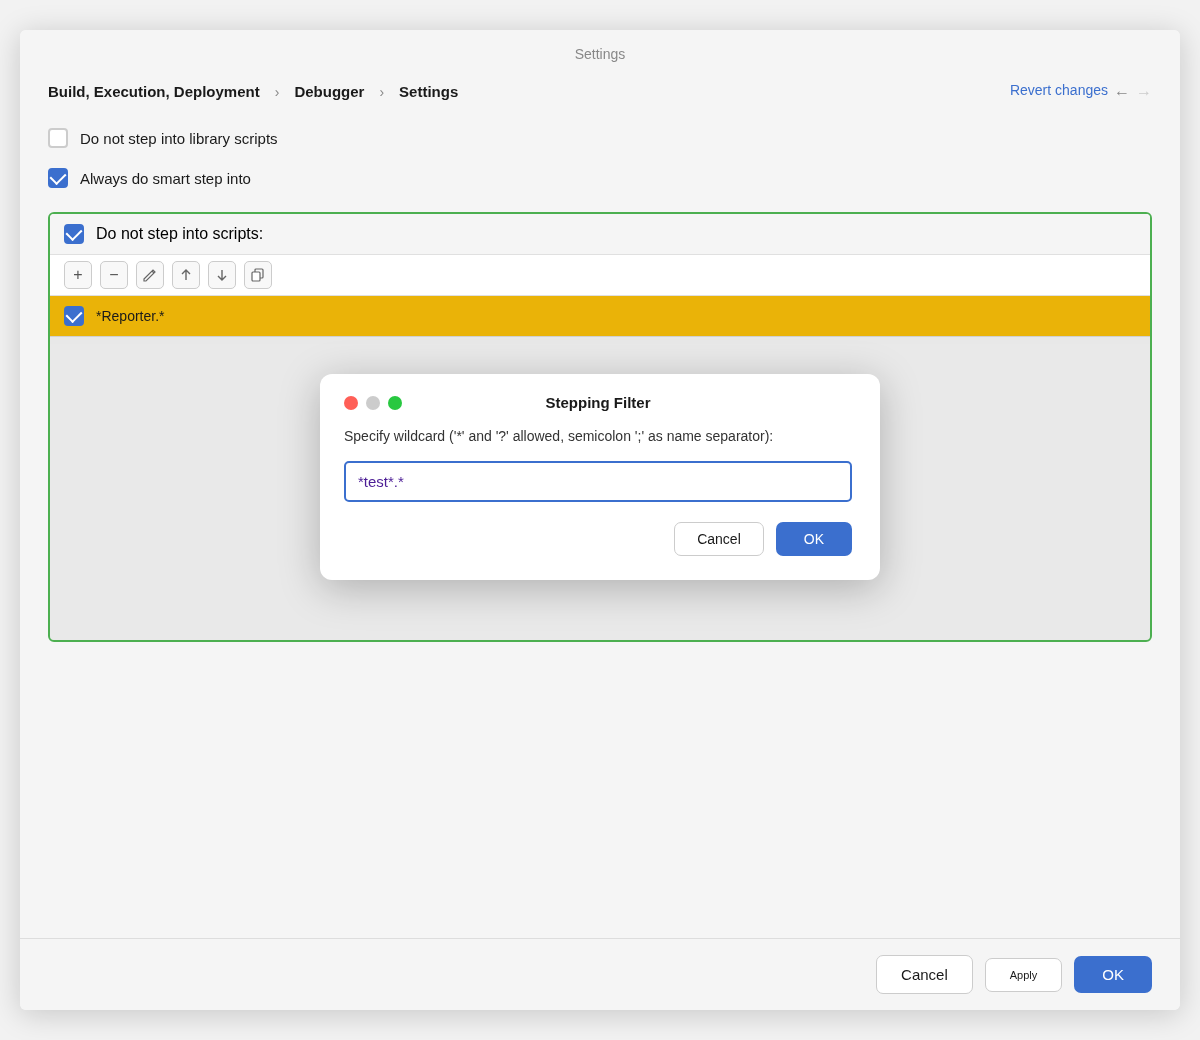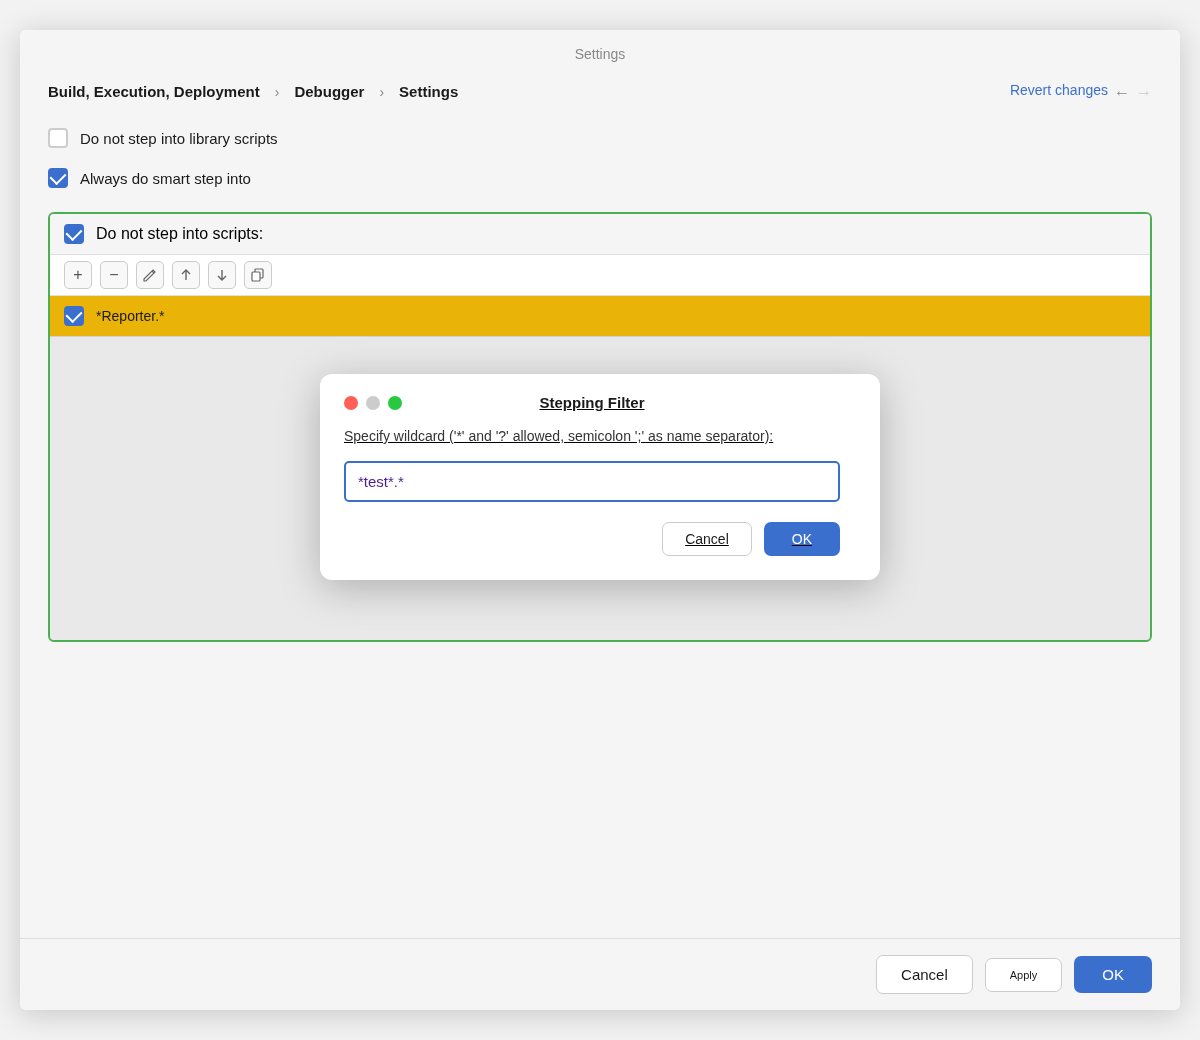--- a/index.html
+++ b/index.html
@@ -191,22 +191,21 @@
       display: flex;
       align-items: flex-start;
       justify-content: center;
     }
 
     .modal-dialog {
       background: white;
       border-radius: 12px;
       box-shadow: 0 8px 40px rgba(0,0,0,0.25);
       width: 560px;
-      padding: 20px 40px 24px 24px;
-      text-decoration: underline;
+      padding: 20px 28px 24px 24px;
     }
 
     .modal-titlebar {
       display: flex;
       align-items: center;
       justify-content: center;
       margin-bottom: 16px;
       position: relative;
     }
 

